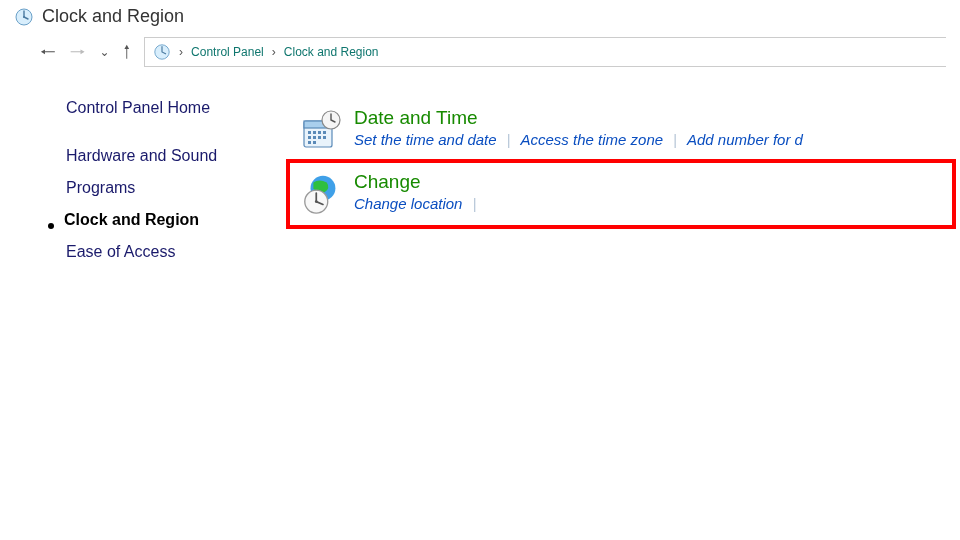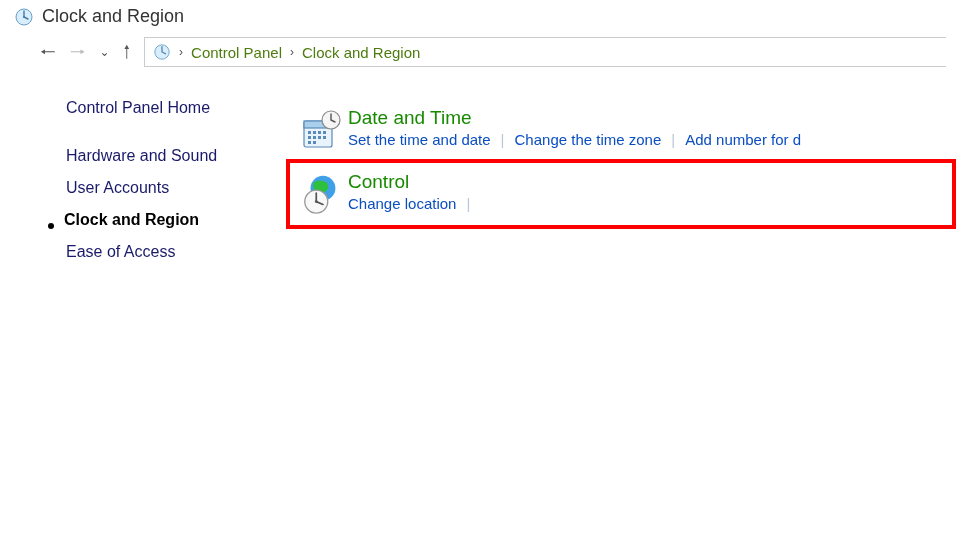--- a/index.html
+++ b/index.html
@@ -49,22 +49,22 @@
       border-right: none;
       background: #fff;
       padding: 4px 8px;
       height: 30px;
     }
     .address-sep {
       color: #555;
       font-size: 12px;
     }
     .address-item {
-      font-size: 15px;
-      color: #4d7c0f;
+      font-size: 12px;
+      color: #0f766e;
     }
 
     
     .main {
       display: flex;
       padding-top: 26px;
     }
 
     
     .sidebar {
@@ -100,21 +100,21 @@
     }
 
     
     .content {
       flex: 1;
       padding-right: 8px;
     }
     .category {
       display: flex;
       align-items: flex-start;
-      gap: 4px;
+      gap: 10px;
       padding: 8px 4px 10px 10px;
       margin-bottom: 2px;
     }
     .category.highlighted {
       outline: 4px solid #ff0000;
       outline-offset: 0;
     }
     .category-icon {
       width: 44px;
       height: 44px;
@@ -129,20 +129,21 @@
     .category-title {
       color: #178a00;
       font-size: 19px;
       margin-bottom: 2px;
       cursor: pointer;
     }
     .task-links {
       display: flex;
       flex-wrap: wrap;
       align-items: flex-end;
+      font-style: italic;
     }
     .task-link {
       color: #0a4ec0;
       font-size: 15px;
       cursor: pointer;
       white-space: nowrap;
     }
     .task-sep {
       color: #b8c7d8;
       padding: 0 10px;
@@ -190,21 +191,21 @@
 
   <div class="sidebar">
     <div class="sidebar-item home">
       <span>Control Panel Home</span>
     </div>
 
     <div class="sidebar-item">
       <span>Hardware and Sound</span>
     </div>
     <div class="sidebar-item">
-      <span>User Accounts</span>
+      <span>Programs</span>
     </div>
     <div class="sidebar-item current">
       <span class="bullet"></span>
       <span>Clock and Region</span>
     </div>
     <div class="sidebar-item">
       <span>Ease of Access</span>
     </div>
   </div>
 
@@ -229,39 +230,39 @@
           </g>
           <circle cx="31" cy="13" r="9" fill="#f5f5f5" stroke="#888" stroke-width="1.2"></circle>
           <path d="M31 7 L31 13 L35 15" stroke="#555" stroke-width="1.4" fill="none" stroke-linecap="round"></path>
         </svg>
       </div>
       <div class="category-body">
         <div class="category-title">Date and Time</div>
         <div class="task-links">
           <span class="task-link">Set the time and date</span>
           <span class="task-sep">|</span>
-          <span class="task-link">Change the time zone</span>
+          <span class="task-link">Access the time zone</span>
           <span class="task-sep">|</span>
           <span class="task-link">Add number for d</span>
         </div>
       </div>
     </div>
 
     <div class="category highlighted">
       <div class="category-icon">
         <svg width="46" height="46" viewBox="0 0 46 46">
           <circle cx="24" cy="18" r="13" fill="#3fa0e8"></circle>
           <path d="M14 12 Q20 8 28 12 Q32 18 26 22 Q18 24 14 18 Z" fill="#2fbf3f"></path>
           <circle cx="17" cy="32" r="12" fill="#f8f8f8" stroke="#999" stroke-width="1.4"></circle>
           <path d="M17 23 L17 32 L24 35" stroke="#555" stroke-width="1.8" fill="none" stroke-linecap="round"></path>
           <circle cx="17" cy="32" r="1.4" fill="#555"></circle>
         </svg>
       </div>
       <div class="category-body">
-        <div class="category-title">Control</div>
+        <div class="category-title">Change</div>
         <div class="task-links">
           <span class="task-link">Change location</span>
           <span class="task-sep">|</span>
         </div>
       </div>
     </div>
 
   </div>
 </div>
 

